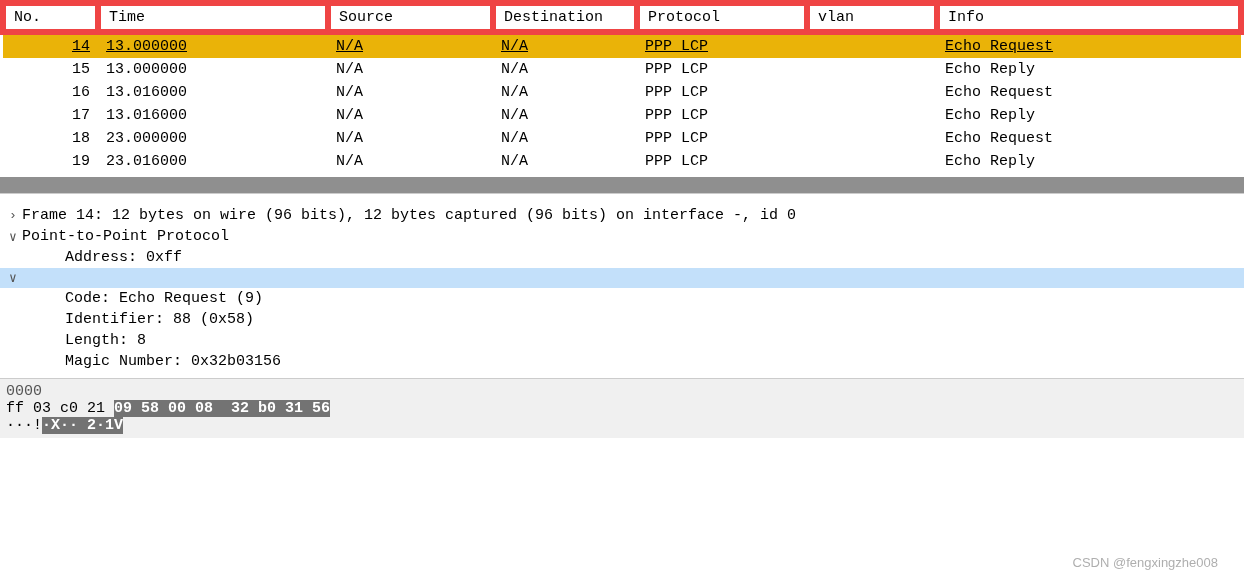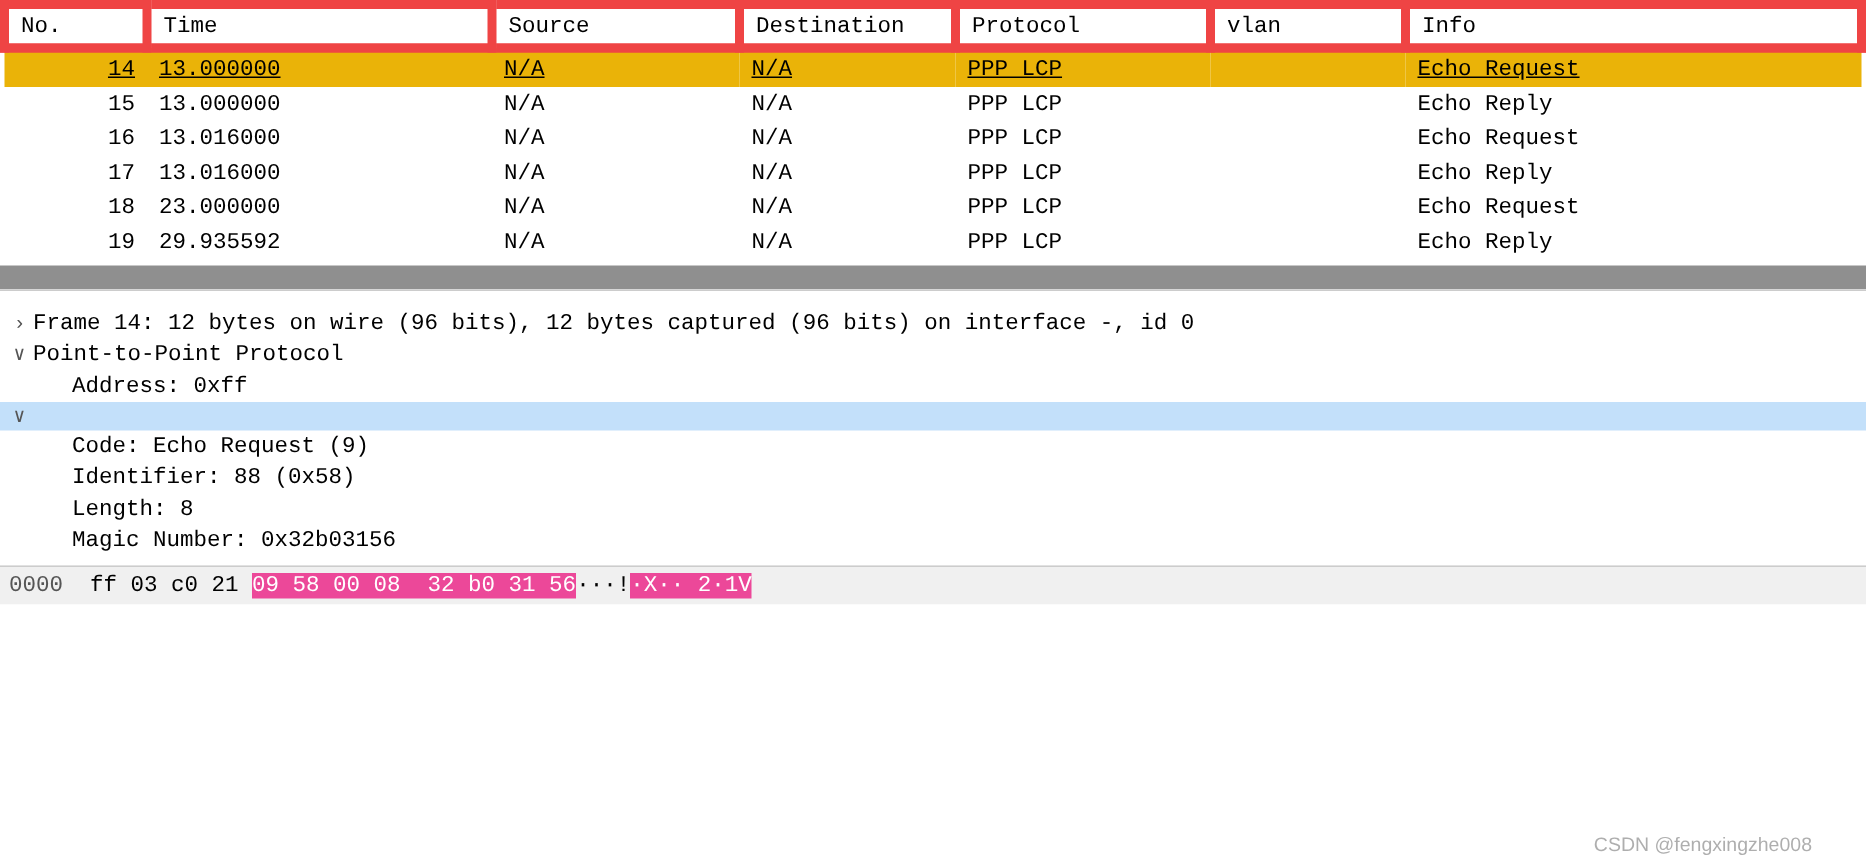--- a/index.html
+++ b/index.html
@@ -53,36 +53,37 @@
   padding: 2px 0 2px 4px;
 }
 .tree-row.selected { background: #c3e0fa; }
 .expander {
   width: 18px;
   display: inline-flex;
   justify-content: center;
   font-size: 13px;
   color: #555;
 }
-.tree-indent-1 { padding-left: 48px; }
+.tree-indent-1 { padding-left: 48px; margin-left: 17px; }
 .tree-text { white-space: pre; }
 .hex-pane {
   background: #f0f0f0;
   padding: 4px 6px;
   font-family: "Courier New", monospace;
   display: flex;
   border-top: 1px solid #ccc;
+  flex-direction: column;
 }
 .hex-offset { color: #555; margin-right: 18px; }
 .hex-bytes { white-space: pre; }
-.hex-hl { background: #ec4899; color: #fff; }
+.hex-hl { background: #737373; color: #fff; font-weight: bold; }
 .hex-ascii { white-space: pre; }
 .watermark {
   position: absolute;
-  right: 36px;
+  right: 26px;
   top: 555px;
   color: rgba(120,120,120,0.6);
   font-family: Arial, sans-serif;
   font-size: 13px;
   text-align: center;
 }
 </style>
 </head>
 <body>
 
@@ -139,21 +140,21 @@
         <td class="col-no">18</td>
         <td class="col-time">23.000000</td>
         <td class="col-source">N/A</td>
         <td class="col-dest">N/A</td>
         <td class="col-proto">PPP LCP</td>
         <td class="col-vlan"></td>
         <td class="col-info">Echo Request</td>
       </tr>
       <tr>
         <td class="col-no">19</td>
-        <td class="col-time">29.935592</td>
+        <td class="col-time">23.016000</td>
         <td class="col-source">N/A</td>
         <td class="col-dest">N/A</td>
         <td class="col-proto">PPP LCP</td>
         <td class="col-vlan"></td>
         <td class="col-info">Echo Reply</td>
       </tr>
     </tbody>
 </table>
 
 <div class="scroll-bar"></div>

